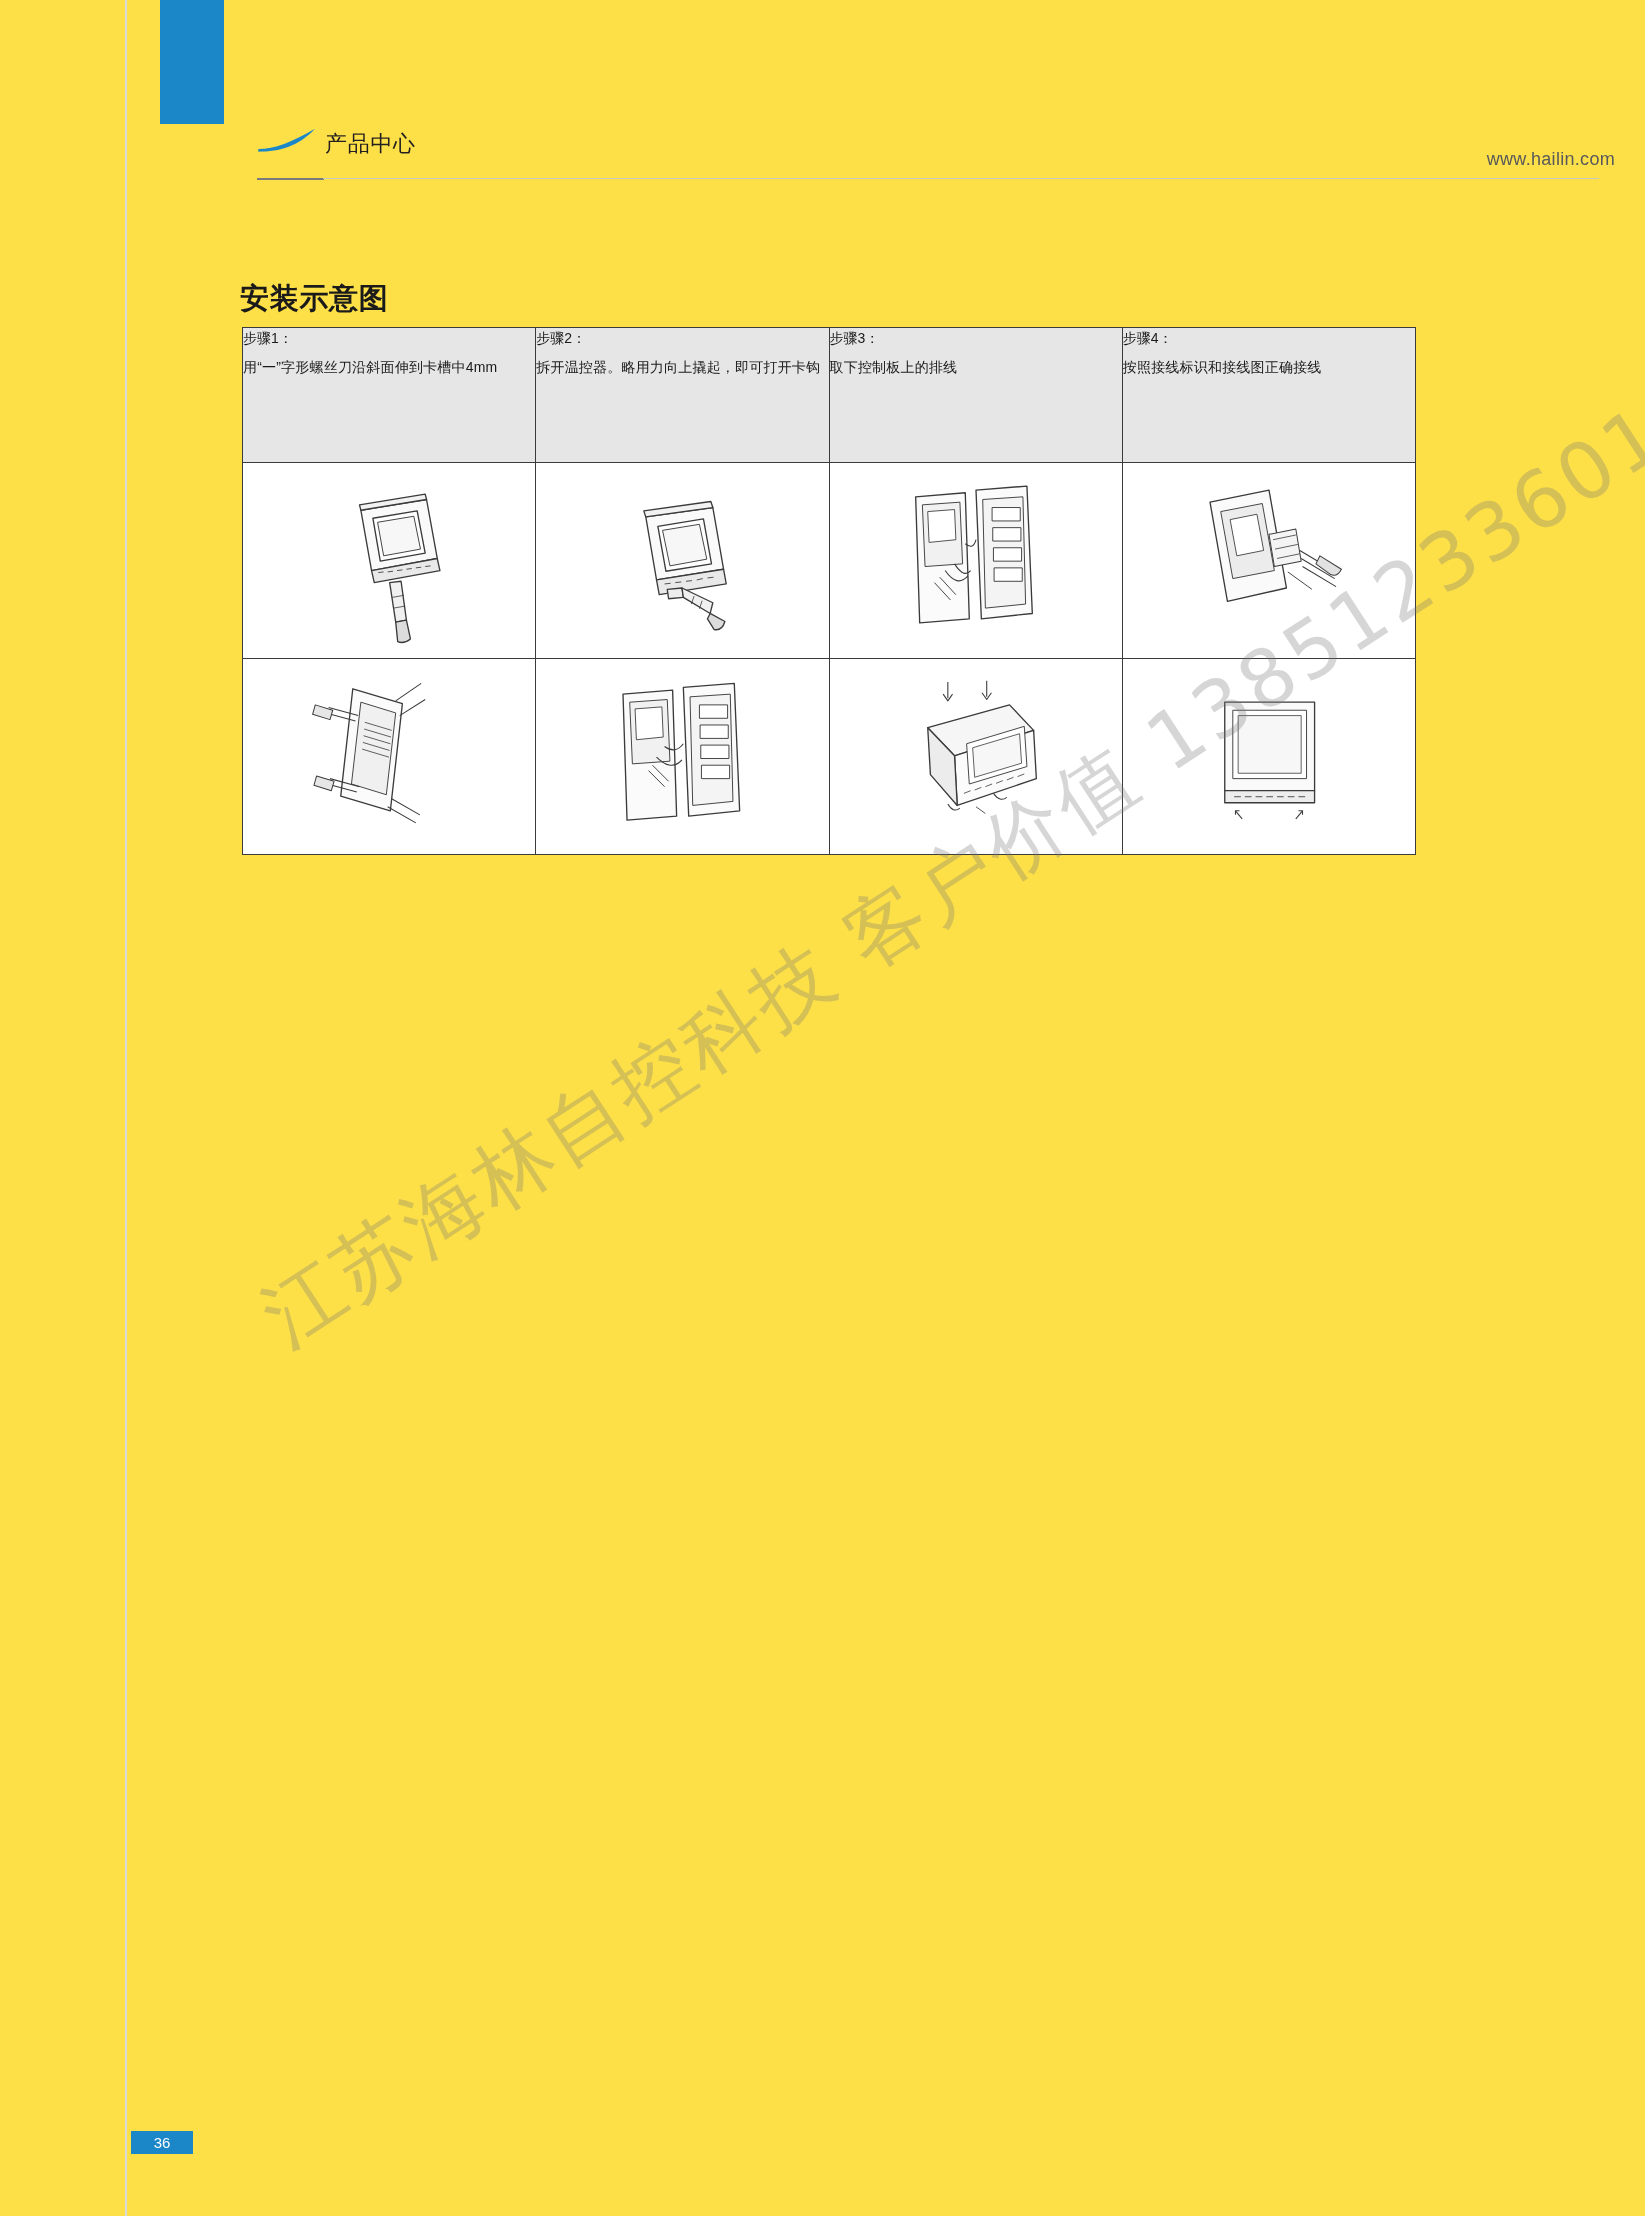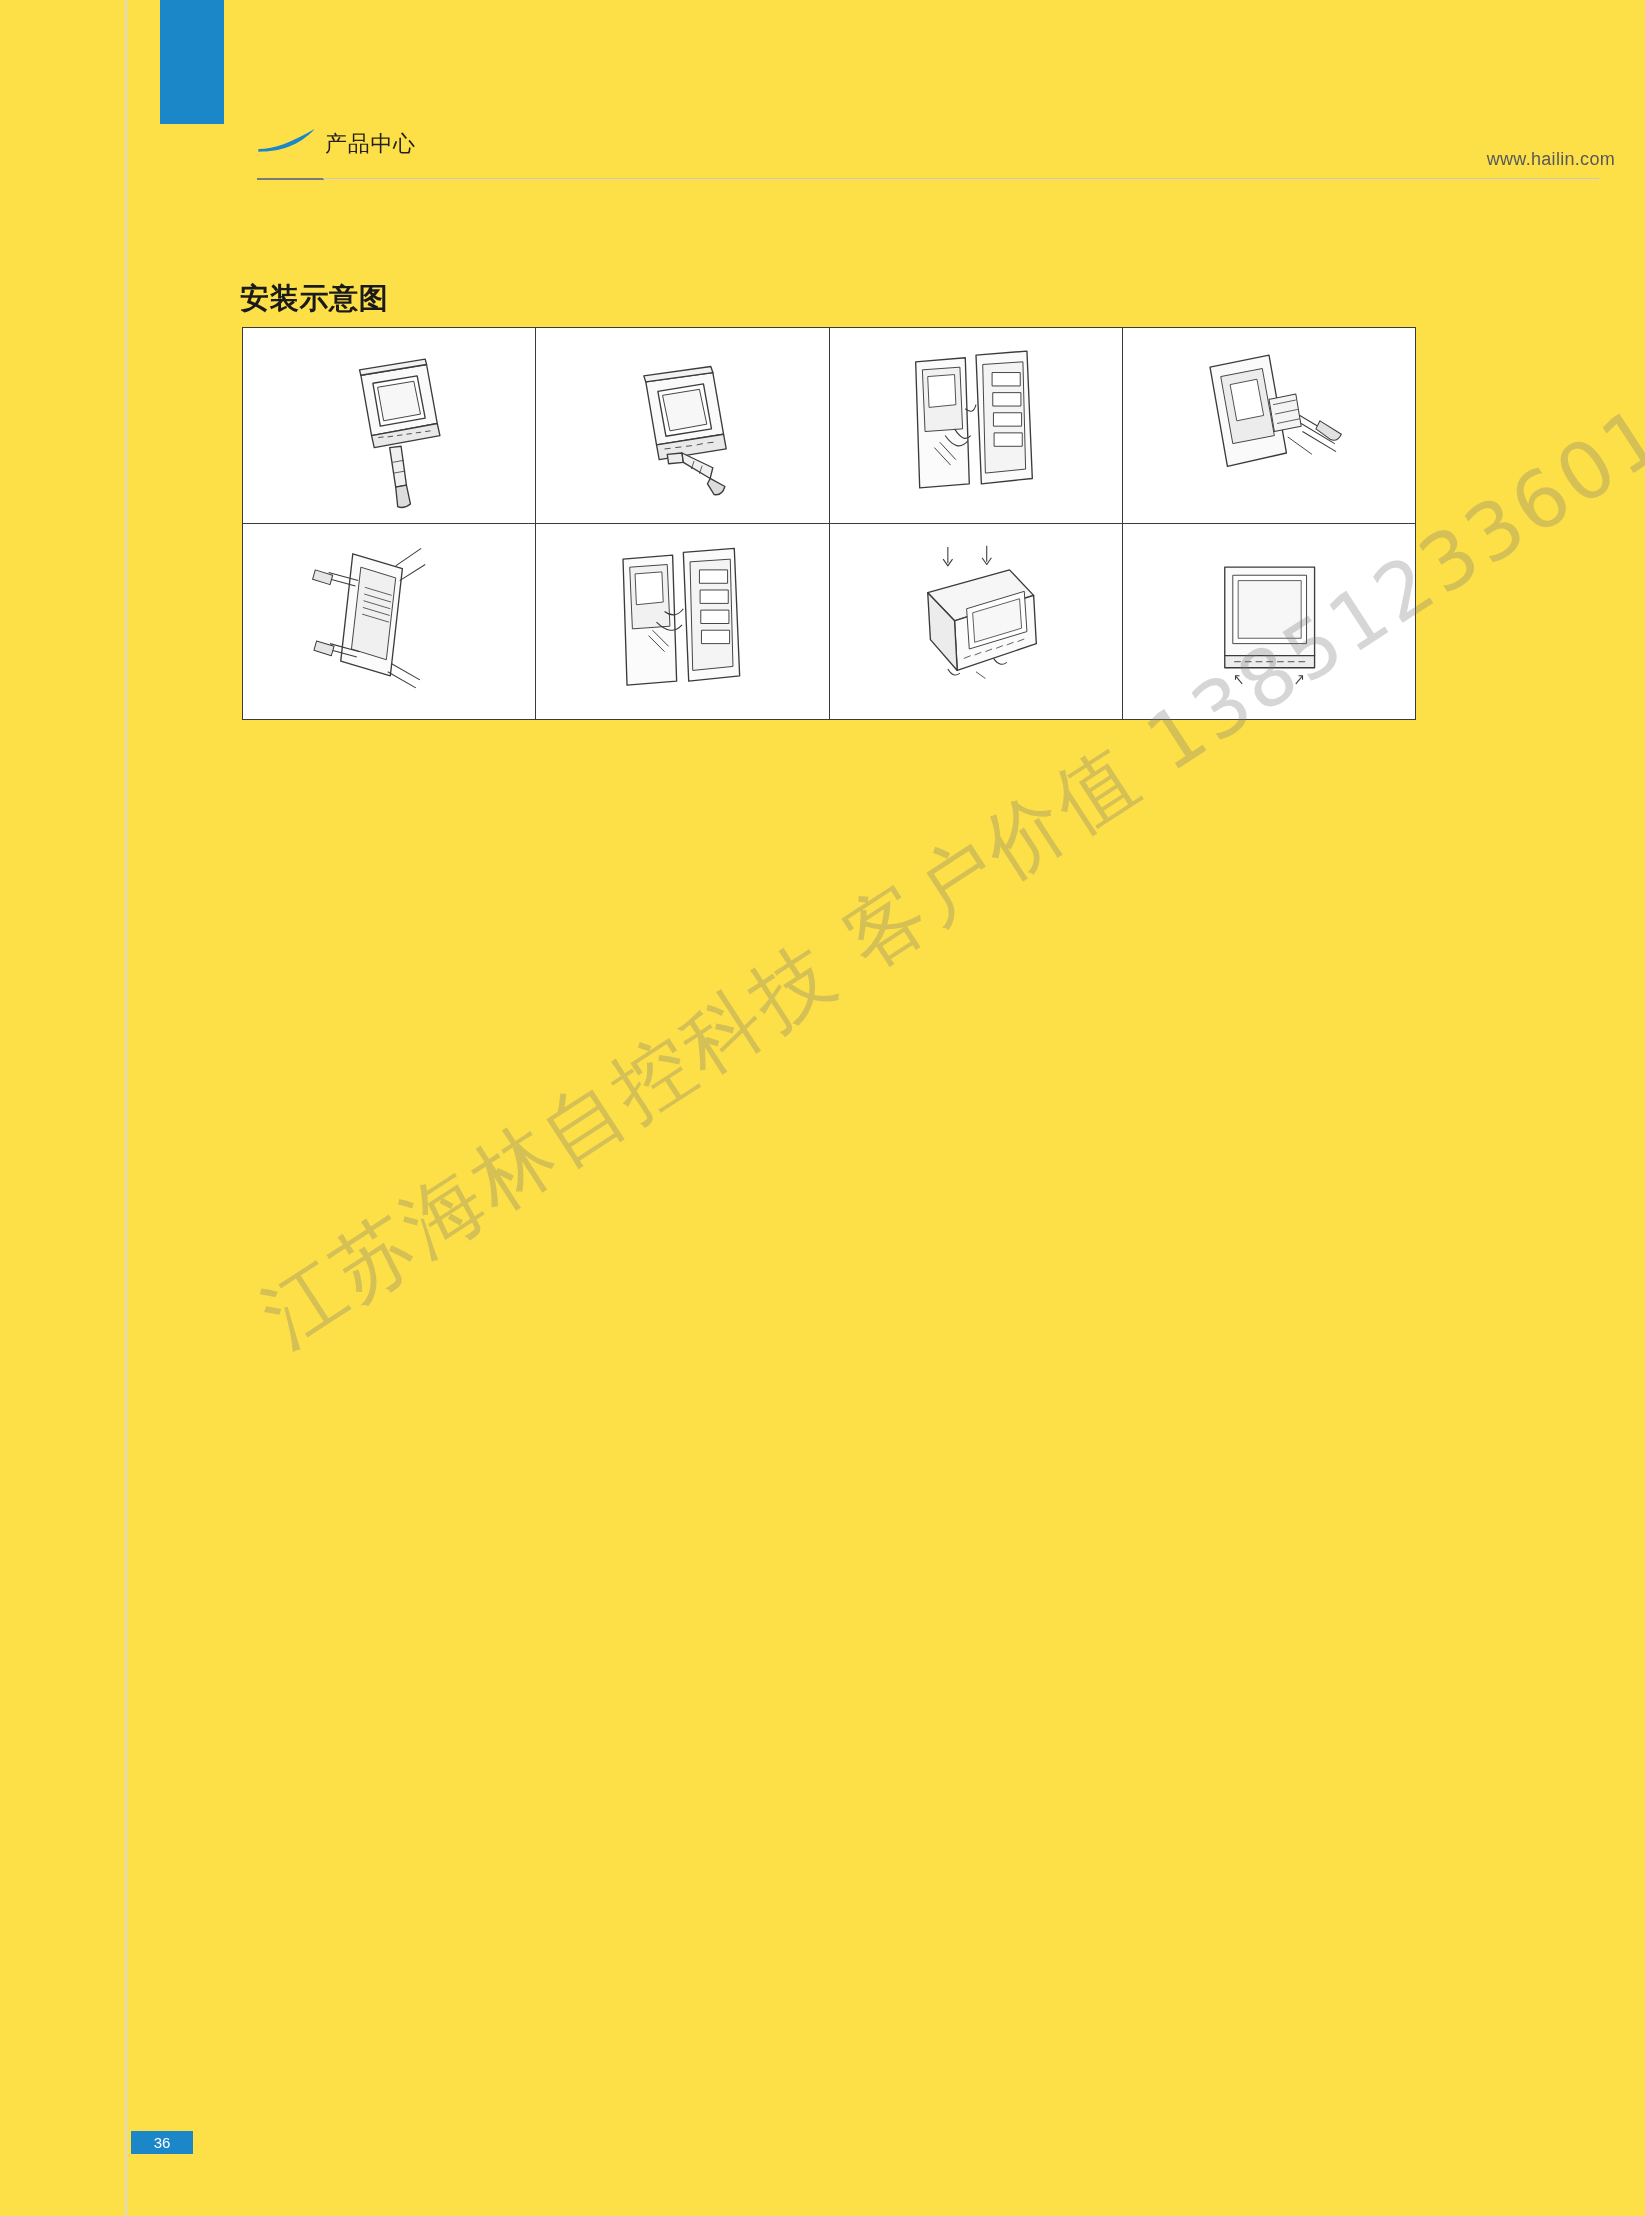--- a/index.html
+++ b/index.html
@@ -205,20 +205,38 @@
     <div class="header-url">www.hailin.com</div>
     <div class="header-line-dark"></div>
     <div class="header-line"></div>
   </div>
 
   <div class="section-title">安装示意图</div>
 
   <table class="steps-table">
     <tbody>
 
+      <tr>
+        <td class="text-cell">
+          <div class="step-label">步骤1：</div>
+          <div class="step-desc">用“一”字形螺丝刀沿斜面伸到卡槽中4mm</div>
+        </td>
+        <td class="text-cell">
+          <div class="step-label">步骤2：</div>
+          <div class="step-desc">拆开温控器。略用力向上撬起，即可打开卡钩</div>
+        </td>
+        <td class="text-cell">
+          <div class="step-label">步骤3：</div>
+          <div class="step-desc">取下控制板上的排线</div>
+        </td>
+        <td class="text-cell">
+          <div class="step-label">步骤4：</div>
+          <div class="step-desc">按照接线标识和接线图正确接线</div>
+        </td>
+      </tr>
 
       <tr>
 
         <td class="img-cell">
           <div class="img-wrap">
             <svg width="202" height="181" viewBox="0 0 300 270">
               <g fill="none" stroke="#3b3b3b" stroke-width="2" stroke-linejoin="round">
 
                 <path d="M108 60 L206 44 L222 132 L124 150 Z" fill="#fafafa"></path>
                 <path d="M124 150 L222 132 L226 150 L128 168 Z" fill="#e9e9e9"></path>

